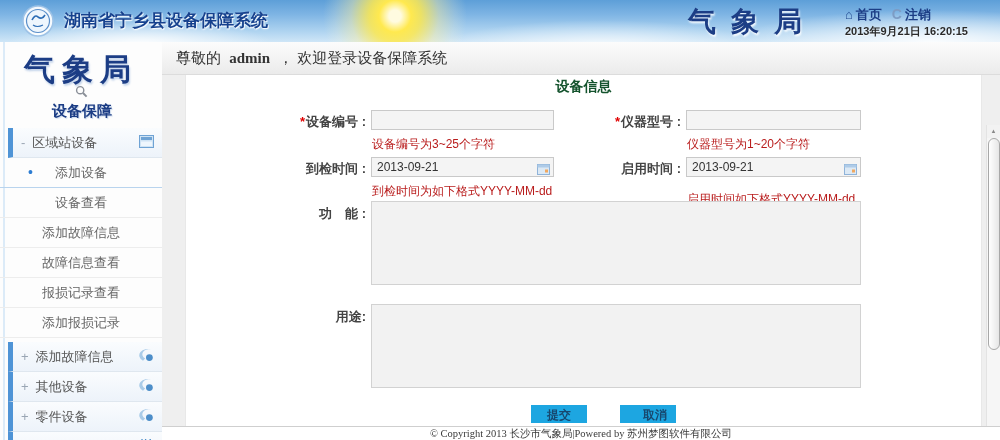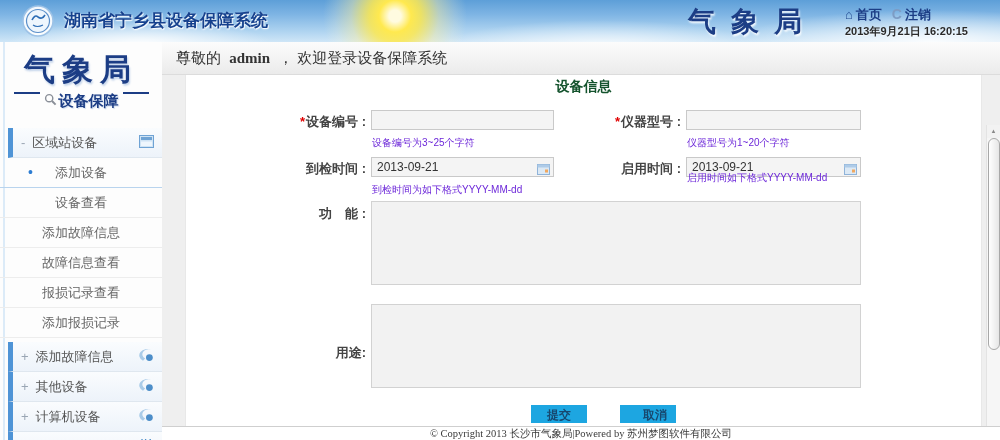--- a/index.html
+++ b/index.html
@@ -24,21 +24,21 @@
   .topnav a{color:#1c3d85;text-decoration:none;margin-right:10px;}
   .nav-ic{display:inline-block;margin-right:3px;color:#21498f;}
   .logout-ic{color:#7d9cc4;font-weight:bold;font-size:14px;}
   .datetime{position:absolute;left:845px;top:24px;font-size:11px;font-weight:bold;color:#2a2a2a;text-shadow:0 1px 1px rgba(255,255,255,.7);}
 
   
   .sidebar{position:absolute;left:0;top:42px;width:162px;bottom:0;background:#fdfdfd;border-right:1px solid #e2e2e2;}
   .sidebar::before{content:"";position:absolute;left:3px;top:0;bottom:0;width:2px;background:#dcebf8;}
   .side-logo{margin-top:6px;height:44px;line-height:44px;text-align:center;font-size:31px;font-weight:bold;
     color:#1c3d85;letter-spacing:7px;text-shadow:1px 2px 2px #c4d4ea;}
-  .side-sub{display:flex;justify-content:center;height:20px;margin-bottom:16px;}
+  .side-sub{display:flex;align-items:center;justify-content:center;height:20px;margin-bottom:16px;flex-direction:column;}
   .side-sub .line{width:26px;height:2px;background:#1c3d85;margin:0 4px;}
   .side-sub .txt{font-size:15px;font-weight:bold;color:#1c3d85;margin-left:2px;text-shadow:1px 1px 1px #cfdcee;}
   .menu-item{height:29px;margin-left:8px;border-left:5px solid #4f94d6;border-bottom:1px solid #dfe7ef;
     background:linear-gradient(180deg,#fafcfe,#edf3fa);display:flex;align-items:center;padding:0 8px;
     font-size:13px;color:#555;cursor:pointer;}
   .menu-item .pfx{color:#9aa6b4;margin-right:7px;font-size:13px;}
   .menu-item .lbl{flex:1;}
   .submenu{}
   .sub-item{height:29px;line-height:29px;text-align:center;font-size:13px;color:#666;
     border-bottom:1px solid #ededed;position:relative;cursor:pointer;}
@@ -132,21 +132,21 @@
         <span class="lbl">其他设备</span>
         <span>
           <svg width="16" height="14" viewBox="0 0 16 14">
             <path d="M13.5 2 A7 5.6 0 1 0 5 12.8 L7.2 10.6 A5 4.2 0 0 1 13.5 2Z" fill="#a9cbe8"></path>
             <circle cx="11.4" cy="9.6" r="3.4" fill="#4d8ec9"></circle>
           </svg>
         </span>
       </div>
       <div class="menu-item">
         <span class="pfx">+</span>
-        <span class="lbl">计算机设备</span>
+        <span class="lbl">零件设备</span>
         <span>
           <svg width="16" height="14" viewBox="0 0 16 14">
             <path d="M13.5 2 A7 5.6 0 1 0 5 12.8 L7.2 10.6 A5 4.2 0 0 1 13.5 2Z" fill="#a9cbe8"></path>
             <circle cx="11.4" cy="9.6" r="3.4" fill="#4d8ec9"></circle>
           </svg>
         </span>
       </div>
       <div class="menu-item">
         <span class="pfx">+</span>
         <span class="lbl">库存管理</span>
@@ -169,21 +169,21 @@
     .welcome .uname{font-family:"Liberation Serif",serif;font-weight:bold;margin:0 4px;}
     .content{position:absolute;left:0;top:33px;right:0;bottom:0;}
     .panel{position:absolute;left:23px;top:0;width:795px;height:352px;background:#fff;
       border-left:1px solid #e8e8e8;border-right:1px solid #e8e8e8;}
     .form-title{position:absolute;left:0;top:3px;width:100%;text-align:center;
       font-size:14px;font-weight:bold;color:#14532d;}
     .flabel{position:absolute;width:122px;text-align:right;font-size:13px;font-weight:bold;color:#444;}
     .req{color:#e00000;margin-right:1px;}
     .finput{position:absolute;height:20px;background:#f4f4f4;border:1px solid #c9c9c9;
       font-size:12px;color:#333;padding:0 5px;box-sizing:border-box;font-family:"Liberation Sans",sans-serif;}
-    .fhint{position:absolute;font-size:10px;color:#6d28d9;}
+    .fhint{position:absolute;font-size:12px;color:#b91c1c;}
     .dwrap{position:absolute;border-radius:9px;}
     .dwrap .finput{left:0;top:0;padding-right:20px;}
     .cal{position:absolute;right:4px;top:4px;cursor:pointer;}
     .ftext{position:absolute;background:#f2f2f2;border:1px solid #d2d2d2;resize:none;
       font-family:"Liberation Sans",sans-serif;font-size:12px;box-sizing:border-box;}
     .btn{position:absolute;width:56px;height:18px;line-height:18px;text-align:center;
       background:#1da6e1;color:#17486f;font-size:12px;font-weight:bold;border:none;cursor:pointer;}
     .footer{position:absolute;left:0;bottom:0;right:0;height:13px;background:#fff;border-top:1px solid #cfcfcf;
       text-align:center;font-family:"Liberation Serif",serif;font-size:10.5px;color:#3a3a3a;line-height:13px;}
     .sbar{position:absolute;right:0;top:50px;bottom:13px;width:13px;background:#f6f6f6;border-left:1px solid #e3e3e3;}
@@ -236,28 +236,28 @@
         <div class="dwrap" style="left:500px;top:82px;width:175px;height:20px;">
           <input class="finput" style="width: 175px;" type="text" readonly="" value="2013-09-21">
           <span class="cal">
             <svg width="13" height="12" viewBox="0 0 13 12">
               <rect x="0.5" y="1.5" width="12" height="10" fill="#dce9f5" stroke="#8fb3d9"></rect>
               <rect x="0.5" y="1.5" width="12" height="3" fill="#aecbe8"></rect>
               <rect x="8" y="6.5" width="3" height="3" fill="#f0a860"></rect>
             </svg>
           </span>
         </div>
-        <div class="fhint" style="left:501px;top:96px;">启用时间如下格式YYYY-MM-dd</div>
+        <div class="fhint" style="left:501px;top:116px;">启用时间如下格式YYYY-MM-dd</div>
 
         <div class="flabel" style="left:58px;top:130px;">
           <span>功　能 :</span>
         </div>
         <textarea class="ftext" style="left: 185px; top: 126px; width: 490px; height: 84px;"></textarea>
 
-        <div class="flabel" style="left:58px;top:233px;margin-top:36px;">
+        <div class="flabel" style="left:58px;top:233px;">
           <span>用途:</span>
         </div>
         <textarea class="ftext" style="left: 185px; top: 229px; width: 490px; height: 84px;"></textarea>
 
         <button class="btn" style="left:345px;top:330px;">提交</button>
         <button class="btn" style="left:434px;top:330px;padding-left:20px;">取消</button>
       </div>
 
       <div class="sbar">
         <div class="up">▲</div>

